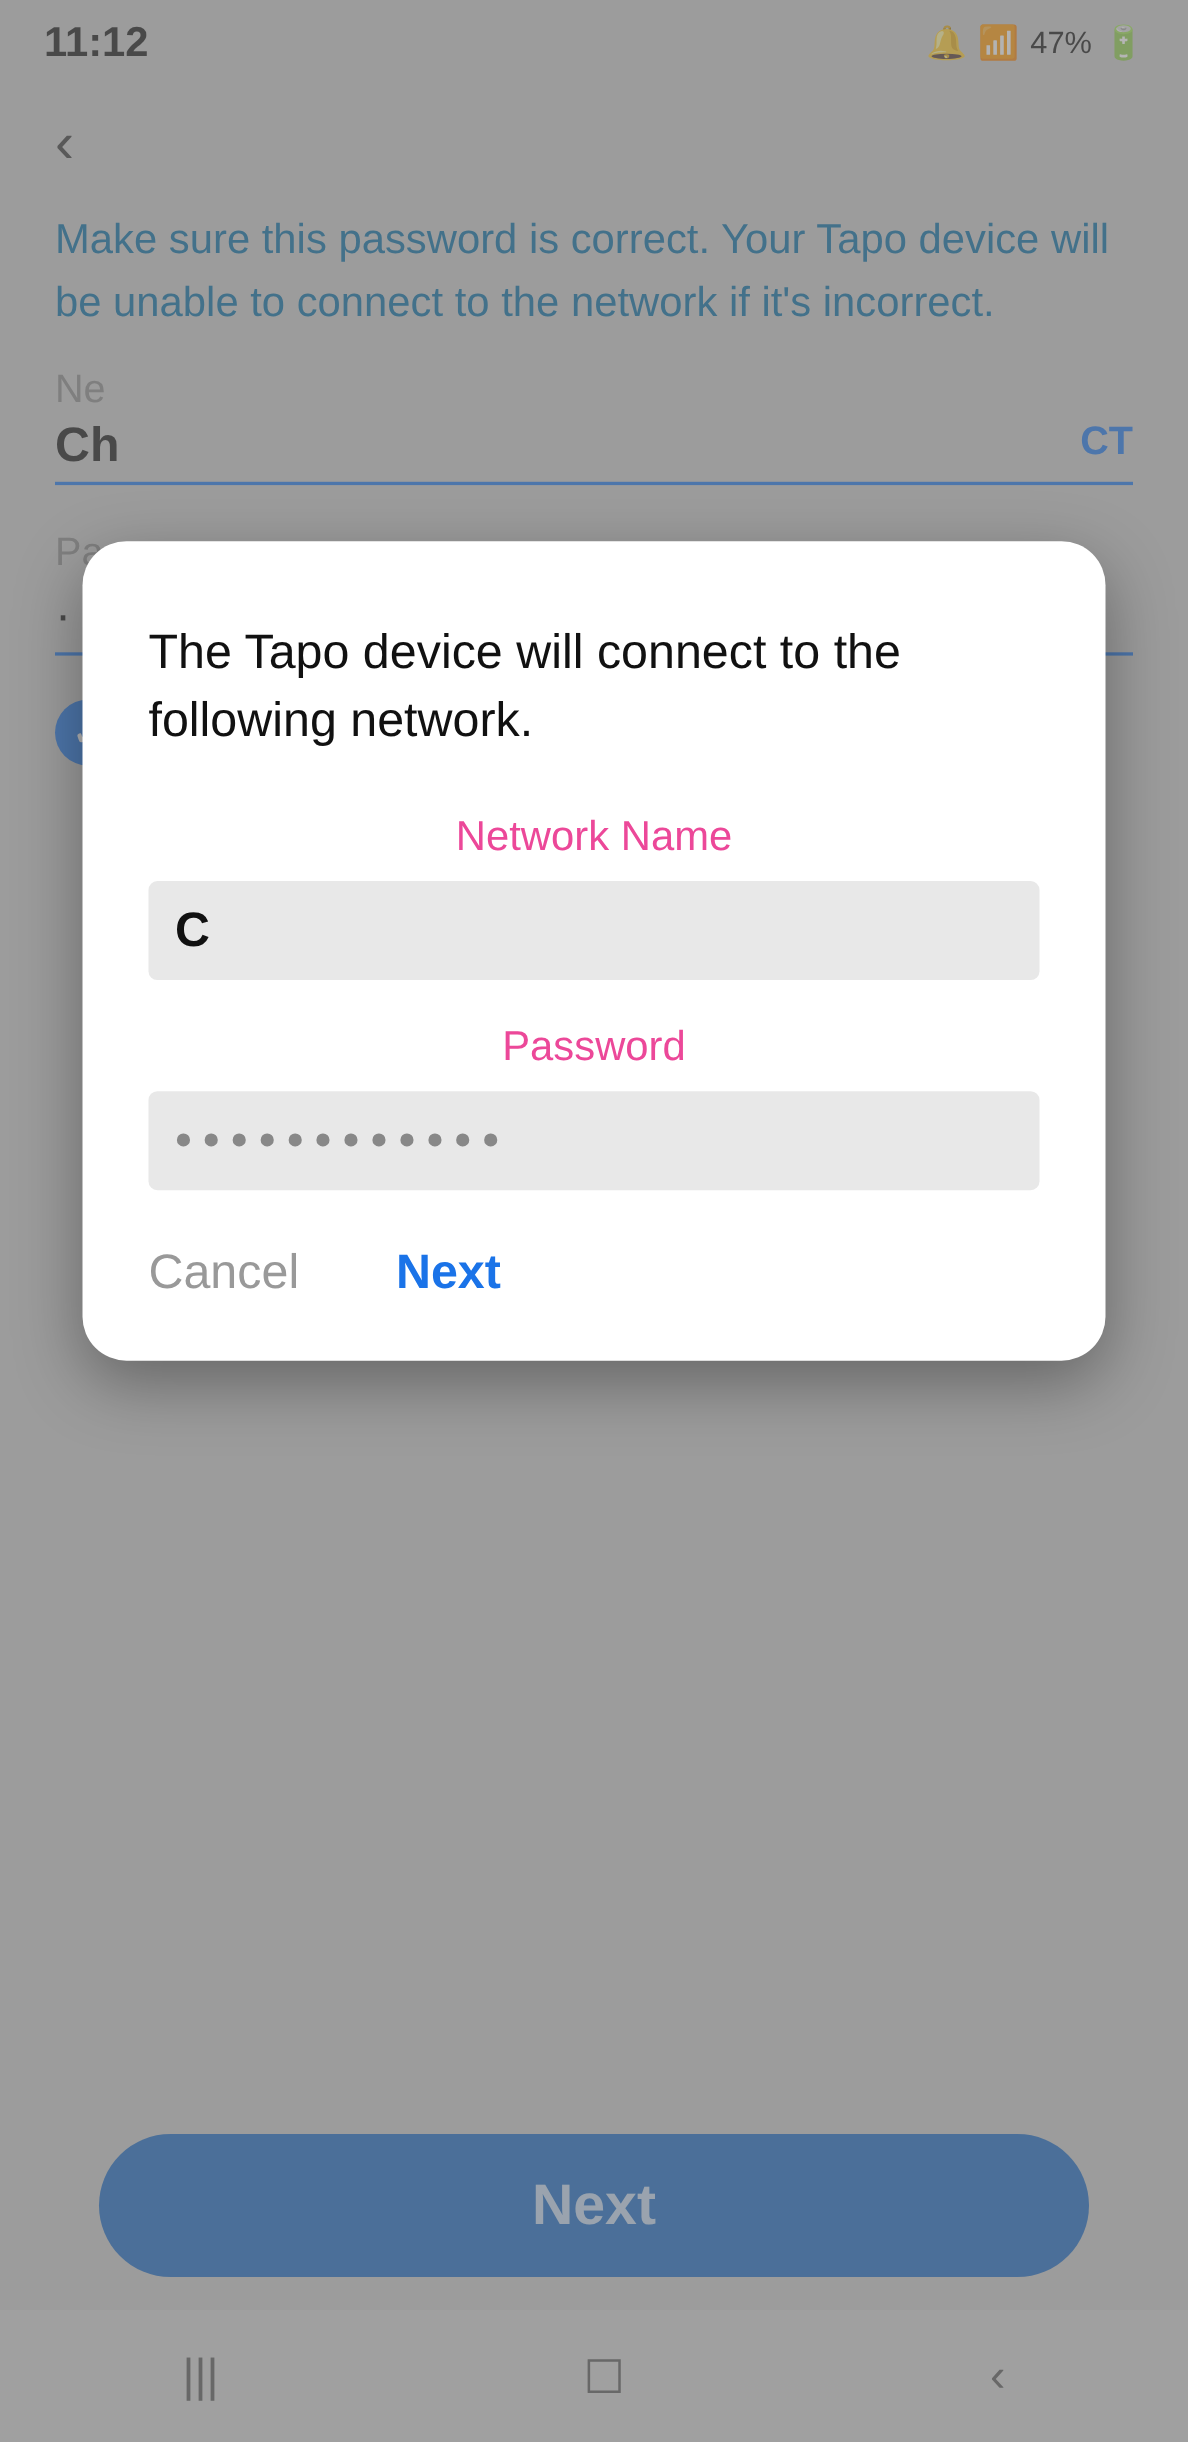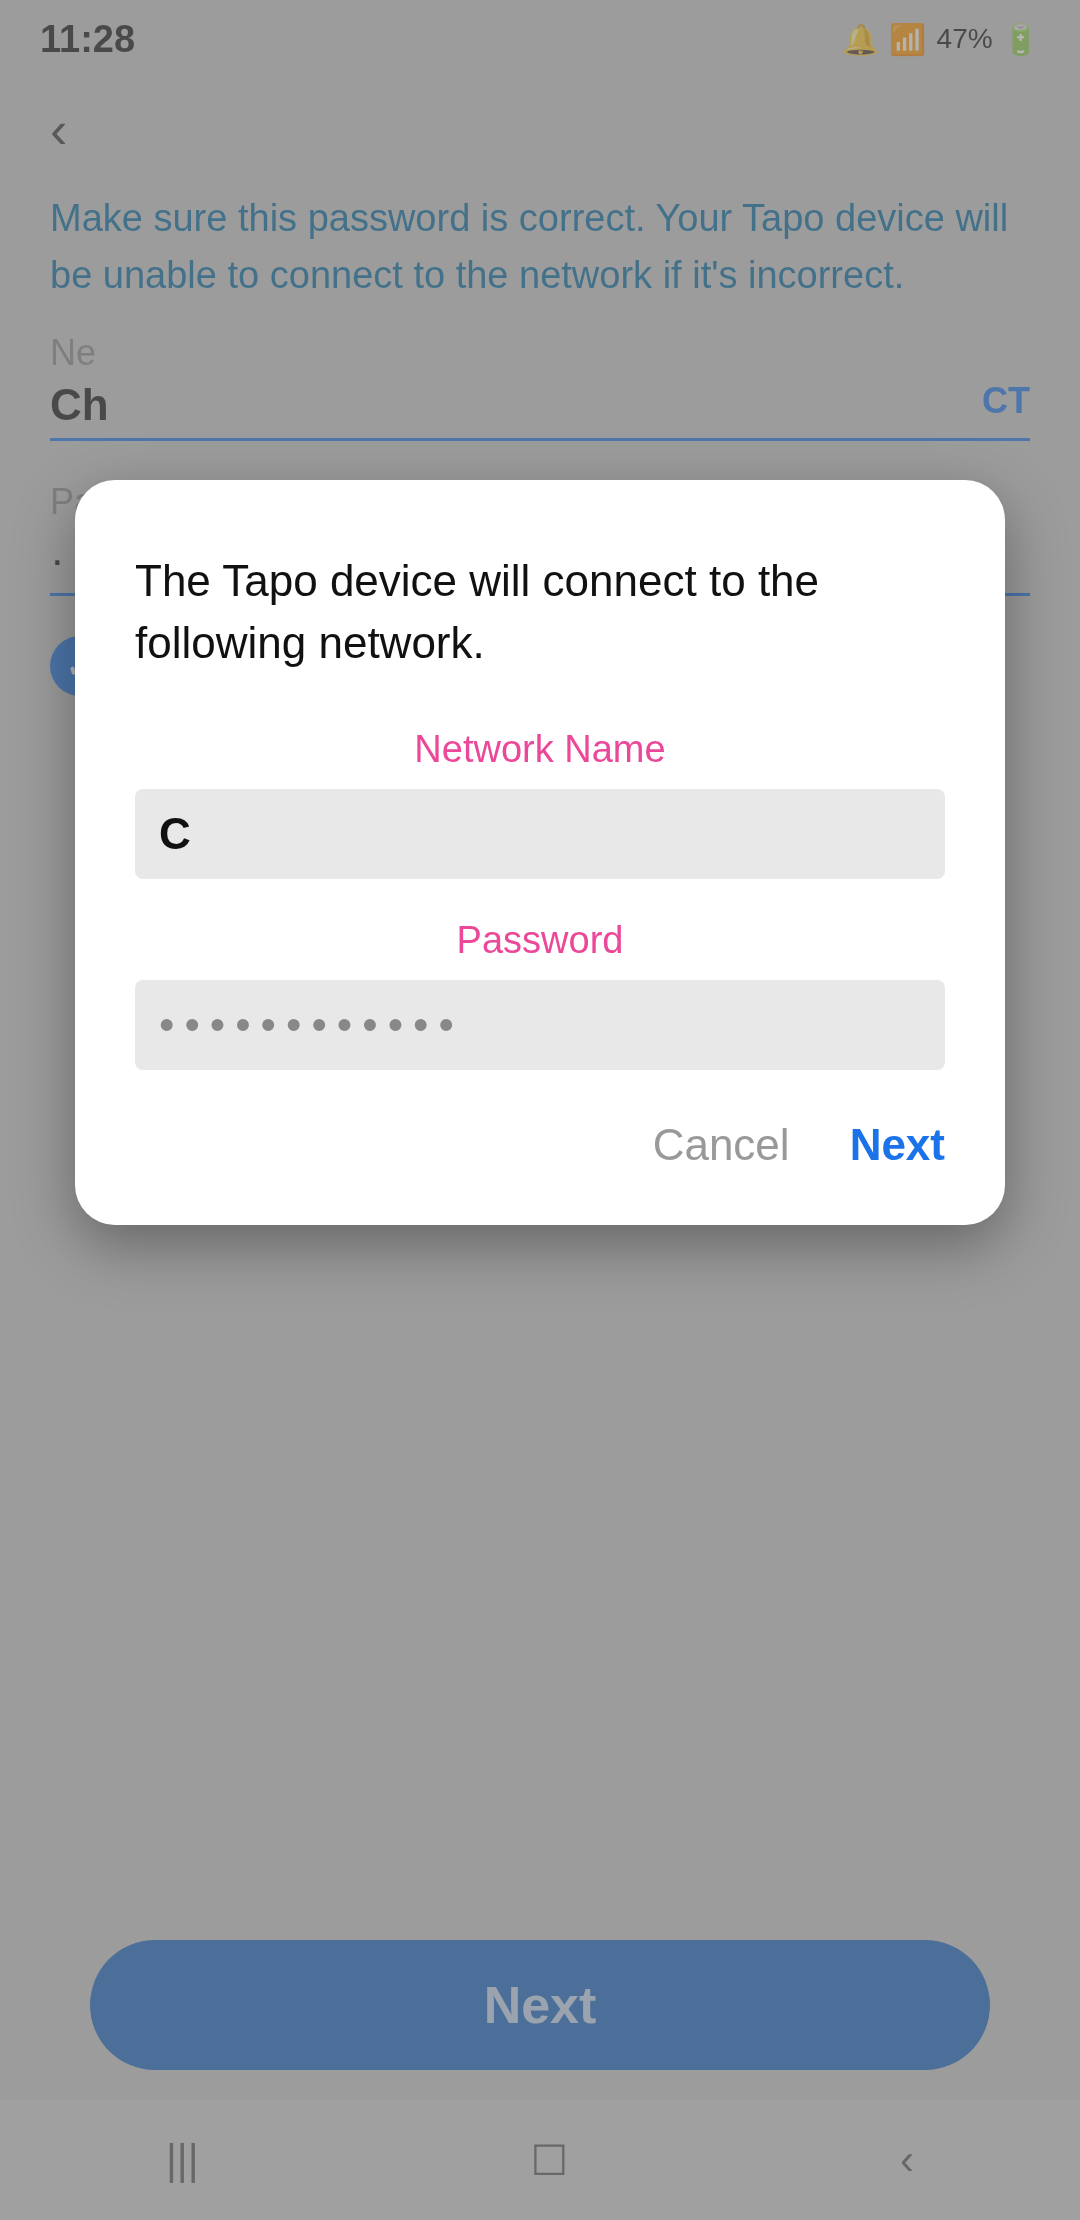--- a/index.html
+++ b/index.html
@@ -181,21 +181,21 @@
       left: 0;
       width: 1080px;
       height: 2220px;
       background: rgba(120,120,120,0.55);
       z-index: 10;
     }
 
     
     .dialog {
       position: absolute;
-      top: 480px;
+      top: 492px;
       left: 75px;
       width: 930px;
       background: #fff;
       border-radius: 40px;
       z-index: 20;
       padding: 70px 60px 55px 60px;
       box-shadow: 0 20px 60px rgba(0,0,0,0.35);
     }
 
     .dialog-message {
@@ -233,44 +233,43 @@
       font-size: 44px;
       color: #888;
       letter-spacing: 10px;
       margin-bottom: 50px;
       width: 100%;
       overflow: hidden;
     }
 
     .dialog-buttons {
       display: flex;
-      justify-content: flex-end;
-      align-items: center;
-      gap: 60px;
+      align-items: center;
+      gap: 88px;
     }
 
     .dialog-cancel-btn {
       font-size: 44px;
       color: #999;
       font-weight: 500;
       cursor: pointer;
     }
 
     .dialog-next-btn {
       font-size: 44px;
       color: #1a73e8;
       font-weight: 700;
       cursor: pointer;
     }
   </style>
 </head>
 <body>
 
 <div class="status-bar">
-  <span class="status-time">11:28</span>
+  <span class="status-time">11:12</span>
   <div class="status-icons">
     <span>🔔</span>
     <span>📶</span>
     <span class="battery-text">47%</span>
     <span>🔋</span>
   </div>
 </div>
 
 <div class="page-bg">
   <span class="back-arrow">‹</span>

